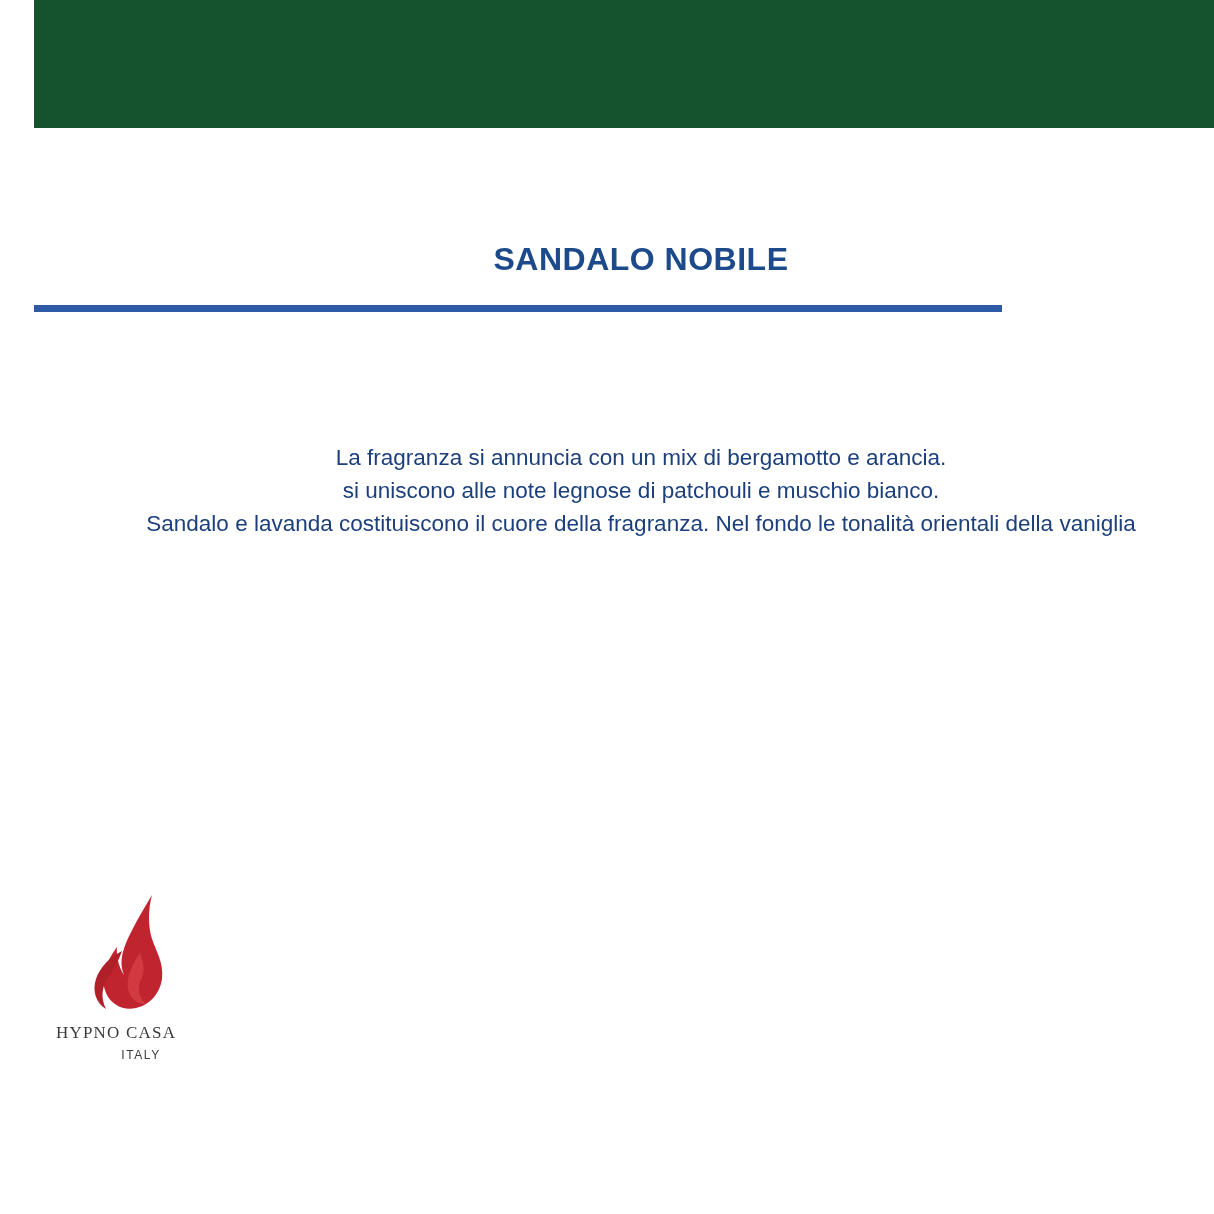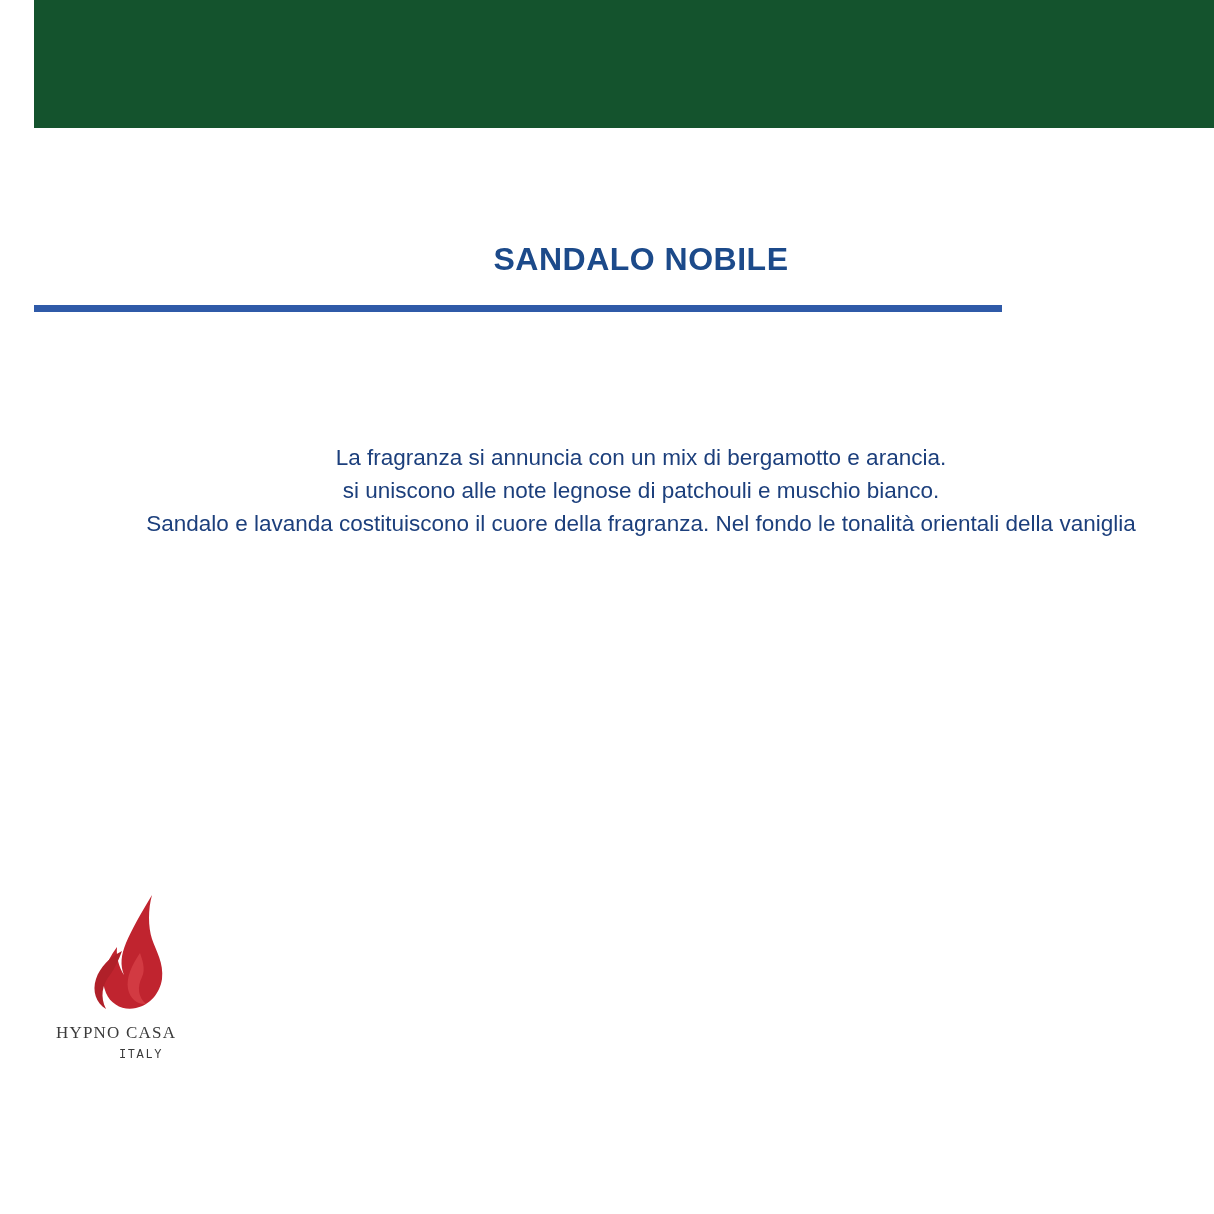--- a/index.html
+++ b/index.html
@@ -103,21 +103,21 @@
     font-size: 17px;
     letter-spacing: 1.2px;
     color: #3b3b3b;
   }
   .logo-country {
     position: absolute;
     left: 0;
     top: 155px;
     width: 170px;
     text-align: center;
-    font-family: Liberation Mono, monospace;
+    font-family: Liberation Sans, sans-serif;
     font-size: 12px;
     letter-spacing: 1.6px;
     color: #3b3b3b;
   }
 </style>
 </head>
 <body>
 
 <div id="page">
 

